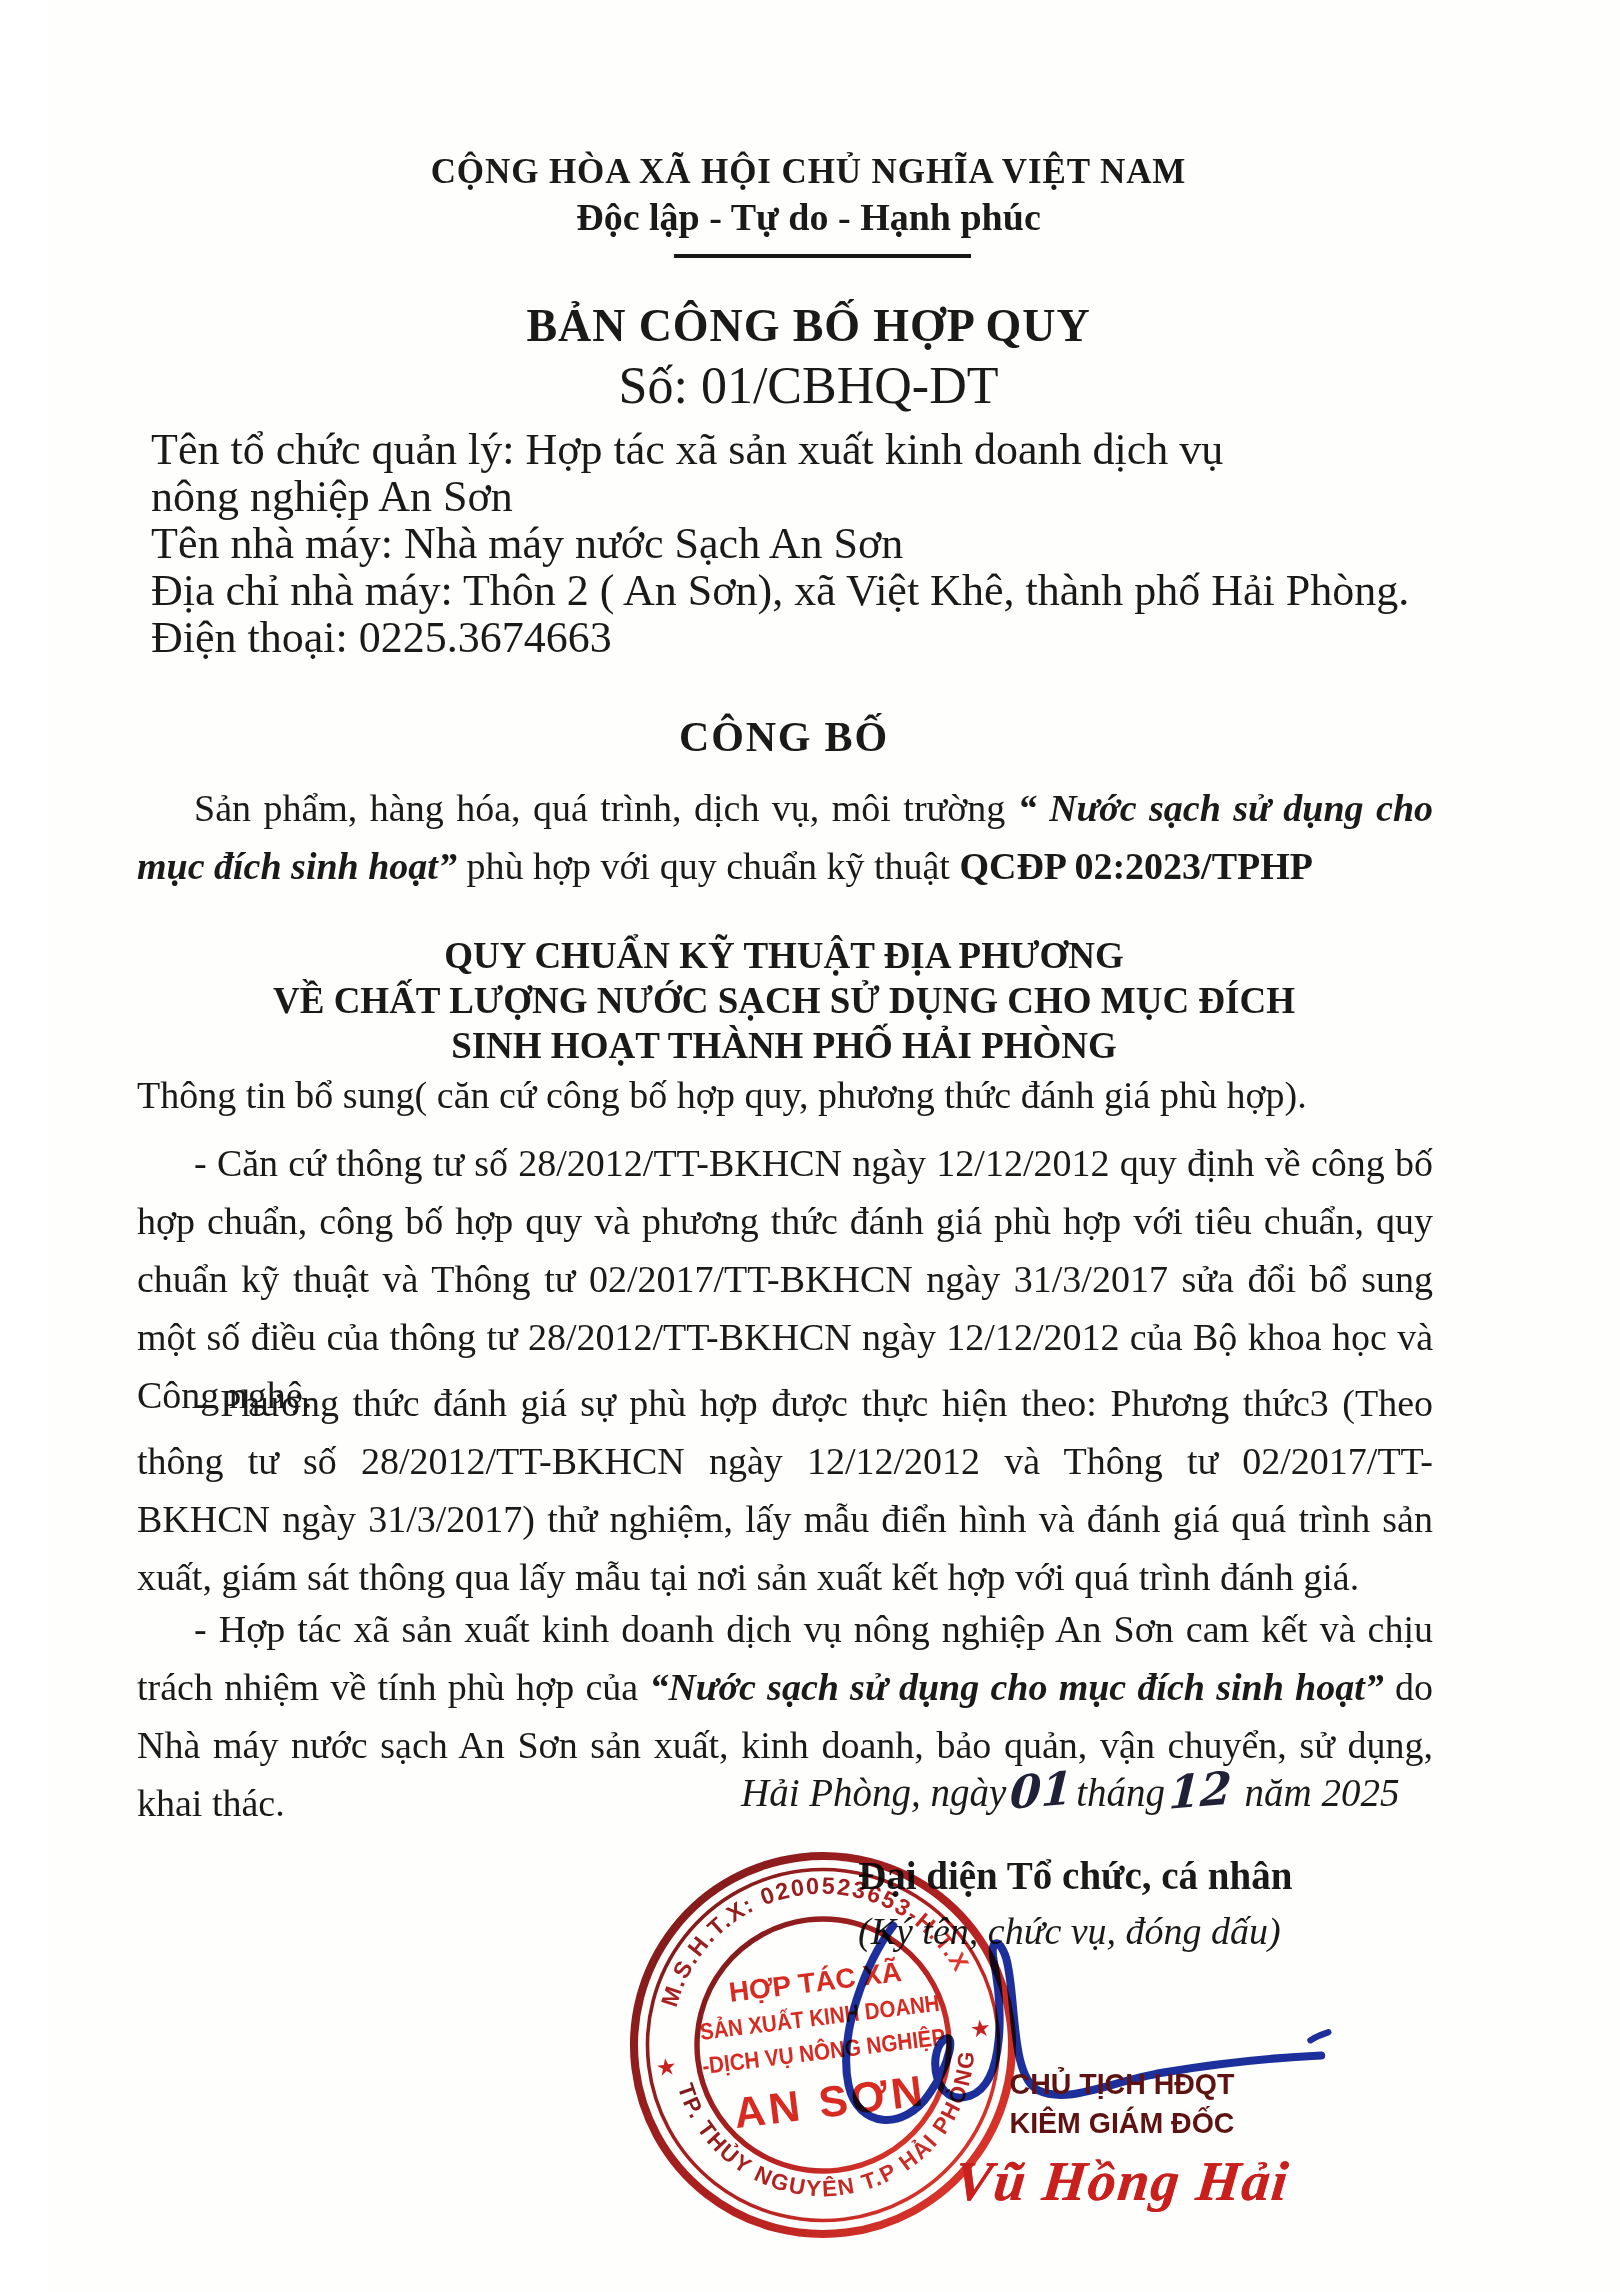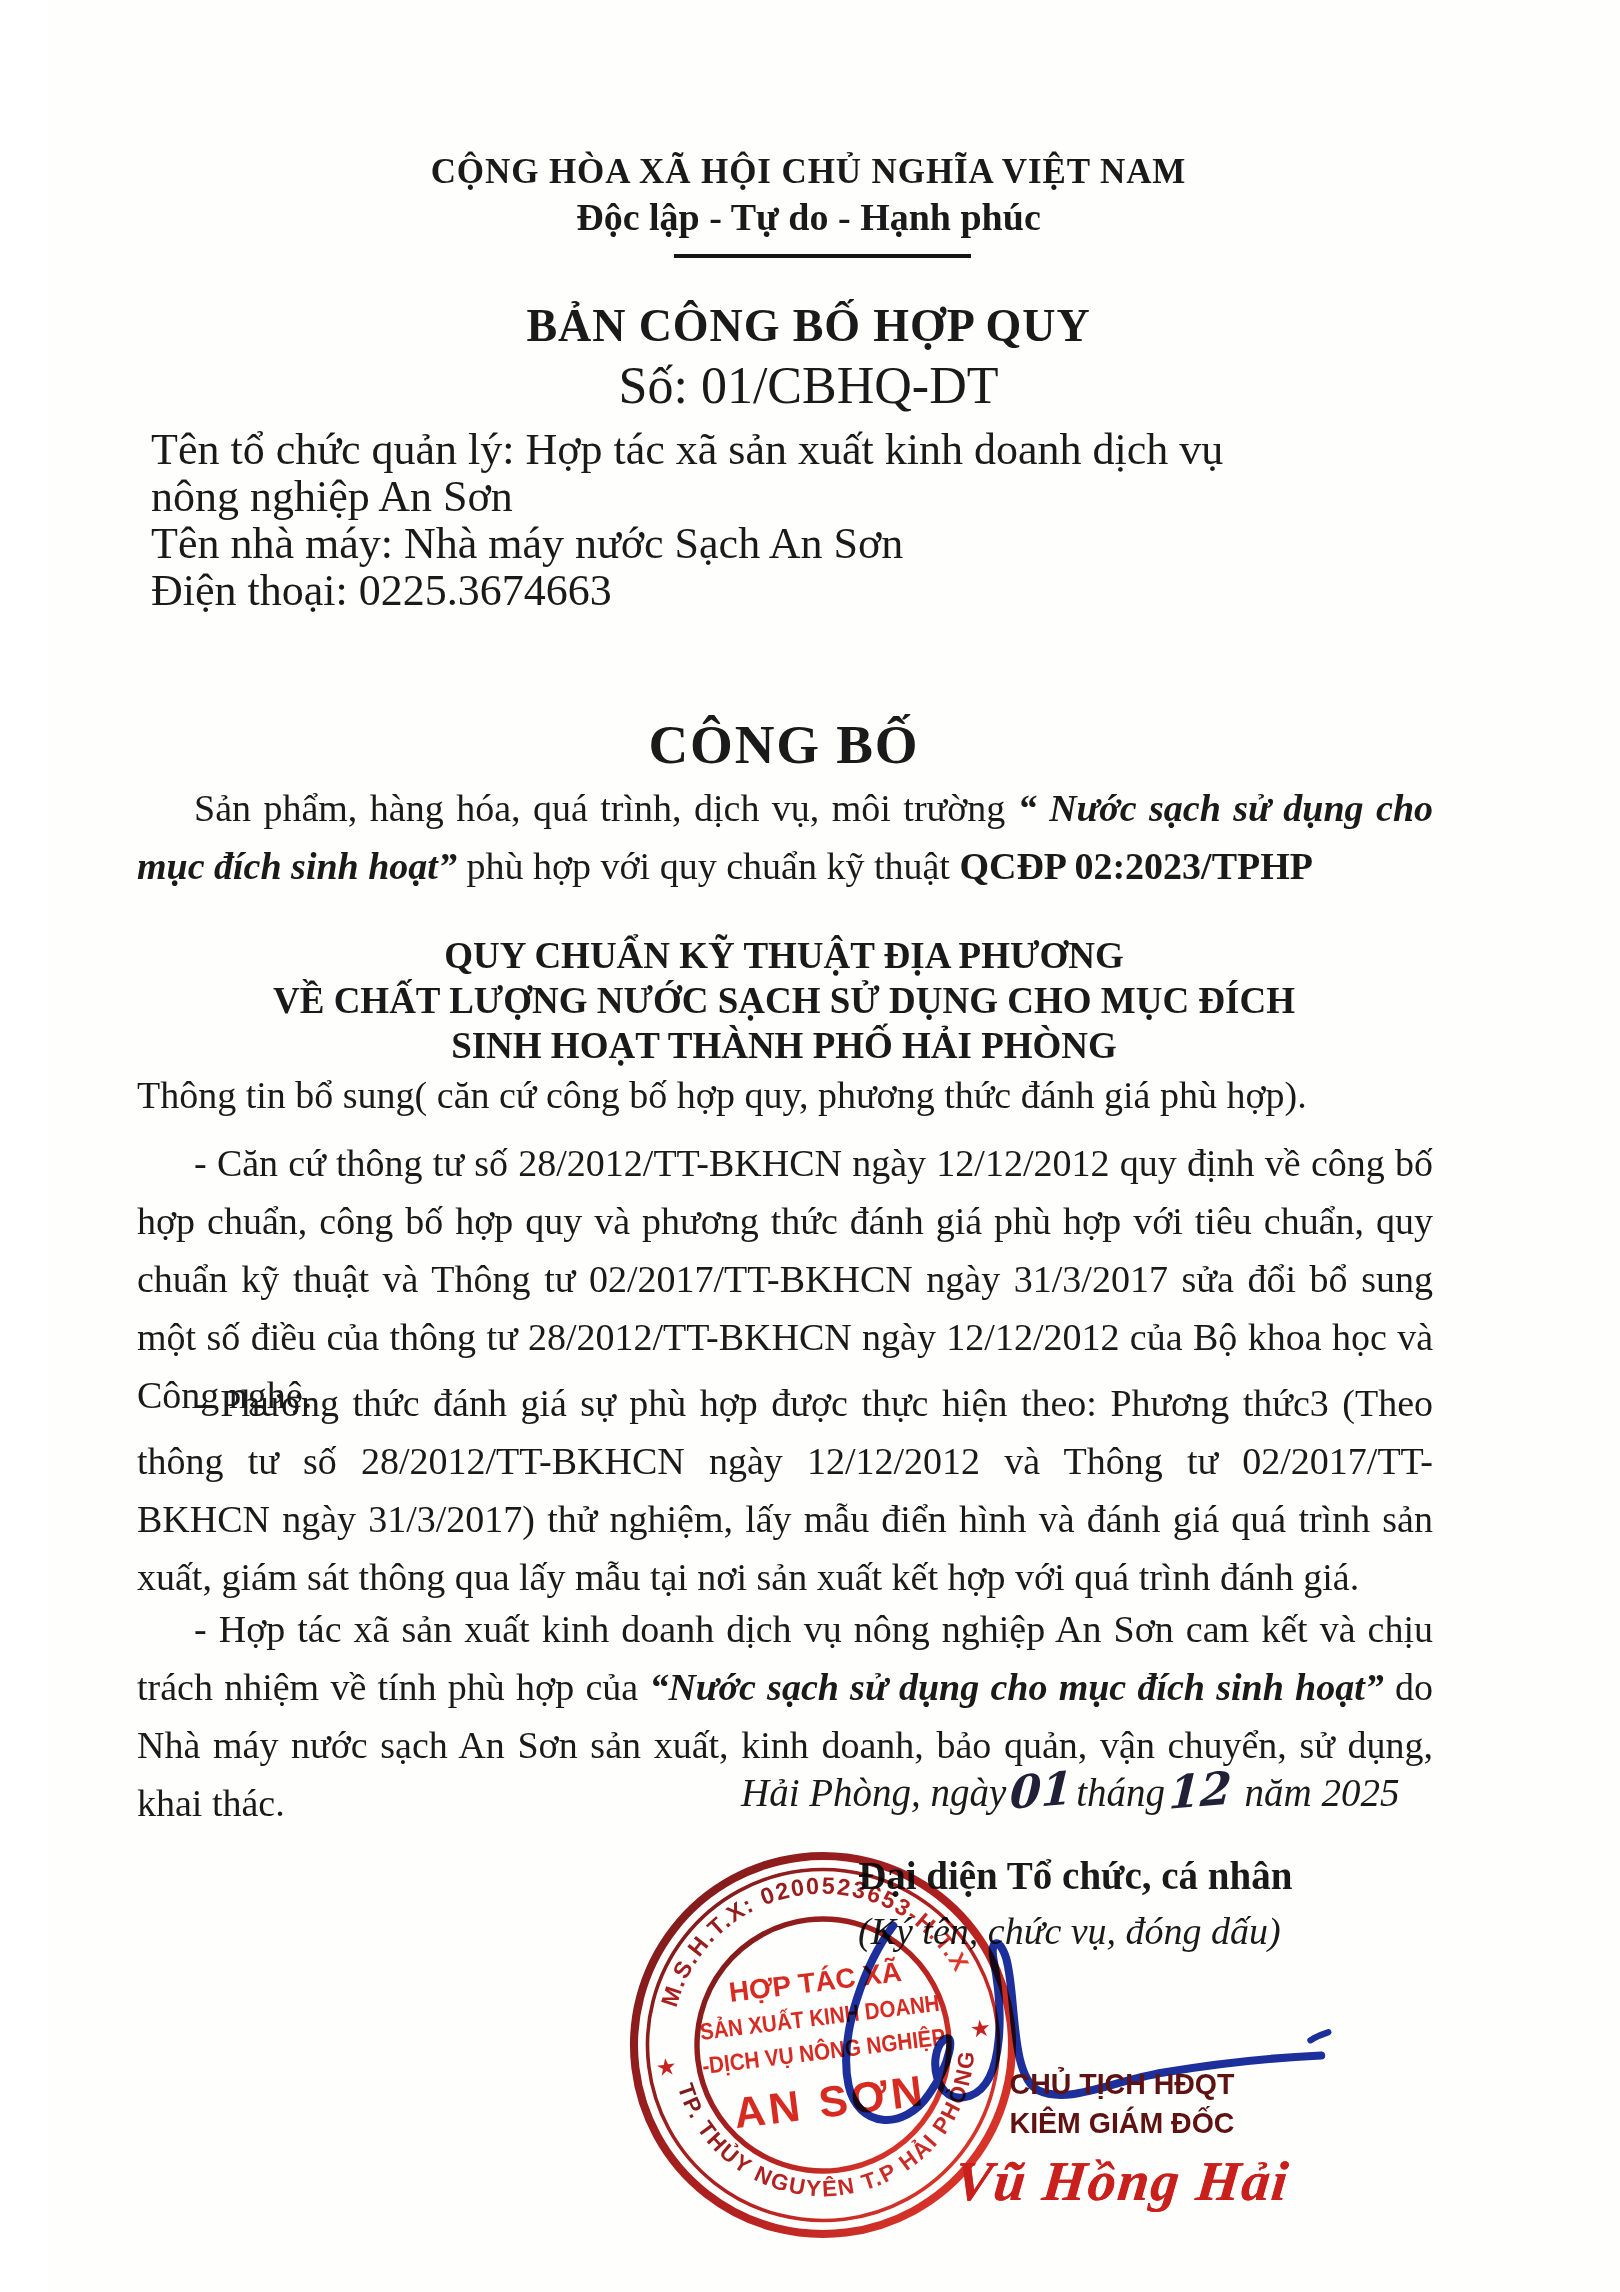--- a/index.html
+++ b/index.html
@@ -15,21 +15,21 @@
   }
   .abs { position:absolute; }
   .center-850 { left:45px; width:1433px; text-align:center; }
   .center-820 { left:90px; width:1294px; text-align:center; }
   .motto-line1 { top:152px; font-size:35px; font-weight:bold; letter-spacing:0.9px; }
   .motto-line2 { top:195px; font-size:38px; font-weight:bold; }
   .motto-underline { left:627px; top:254px; width:297px; height:3.6px; background:#161616; }
   .doc-title { top:299px; font-size:46px; font-weight:bold; letter-spacing:0.9px; }
   .doc-number { top:356px; font-size:52px; }
   .info-block { left:104px; top:426px; width:1343px; font-size:44px; line-height:47px; }
-  .congbo { top:713px; font-size:55px; font-weight:bold; letter-spacing:1.8px; }
+  .congbo { top:713px; font-size:42px; font-weight:bold; letter-spacing:1.8px; }
   .para {
     left:90px; width:1296px;
     font-size:38px; line-height:58px;
     text-align:justify; text-indent:57px;
   }
   .para-declare { top:779px; }
   .std-heading { top:933px; font-size:37px; font-weight:bold; line-height:45px; }
   .suppl { left:90px; top:1073px; font-size:38px; }
   .para-cancu { top:1134px; }
   .para-phuongthuc { top:1374px; }
@@ -84,20 +84,21 @@
   <div class="abs center-850 motto-line2">Độc lập - Tự do - Hạnh phúc</div>
   <div class="abs motto-underline"></div>
 
   <div class="abs center-850 doc-title">BẢN CÔNG BỐ HỢP QUY</div>
   <div class="abs center-850 doc-number">Số: 01/CBHQ-DT</div>
 
   <div class="abs info-block">
     <div>Tên tổ chức quản lý: Hợp tác xã sản xuất kinh doanh dịch vụ</div>
     <div>nông nghiệp An Sơn</div>
     <div>Tên nhà máy: Nhà máy nước Sạch An Sơn</div>
+    <div>Địa chỉ nhà máy: Thôn 2 ( An Sơn), xã Việt Khê, thành phố Hải Phòng.</div>
     <div>Điện thoại: 0225.3674663</div>
   </div>
 
   <div class="abs center-820 congbo">CÔNG BỐ</div>
 
   <p class="abs para para-declare"><span>Sản phẩm, hàng hóa, quá trình, dịch vụ, môi trường </span><span class="bi">“ Nước sạch sử dụng cho mục đích sinh hoạt”</span><span> phù hợp với quy chuẩn kỹ thuật </span><span class="b">QCĐP 02:2023/TPHP</span></p>
 
   <div class="abs center-820 std-heading">
     <div>QUY CHUẨN KỸ THUẬT ĐỊA PHƯƠNG</div>
     <div>VỀ CHẤT LƯỢNG NƯỚC SẠCH SỬ DỤNG CHO MỤC ĐÍCH</div>

